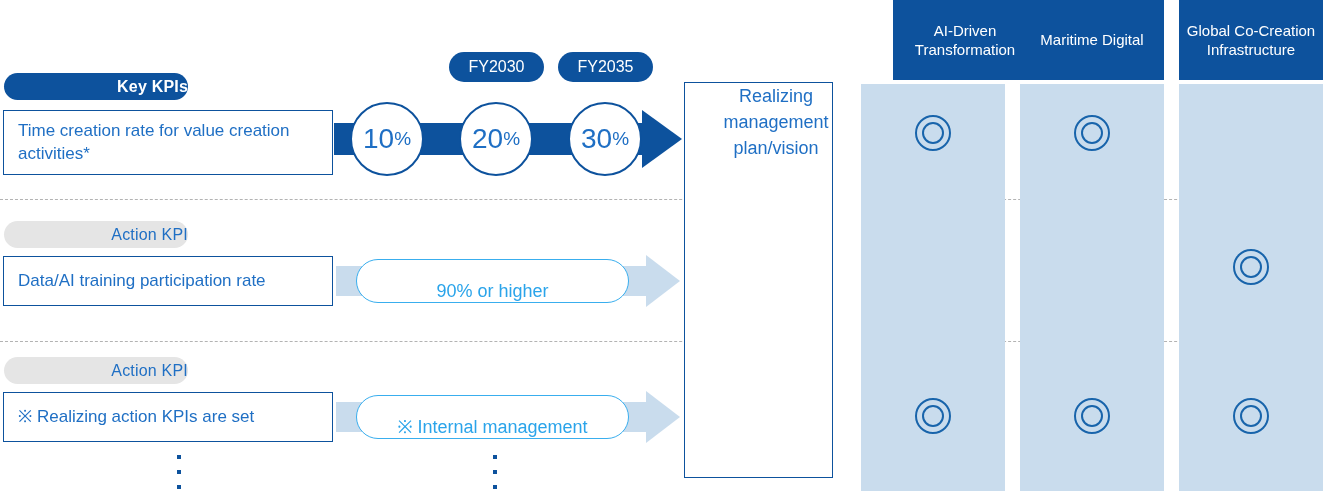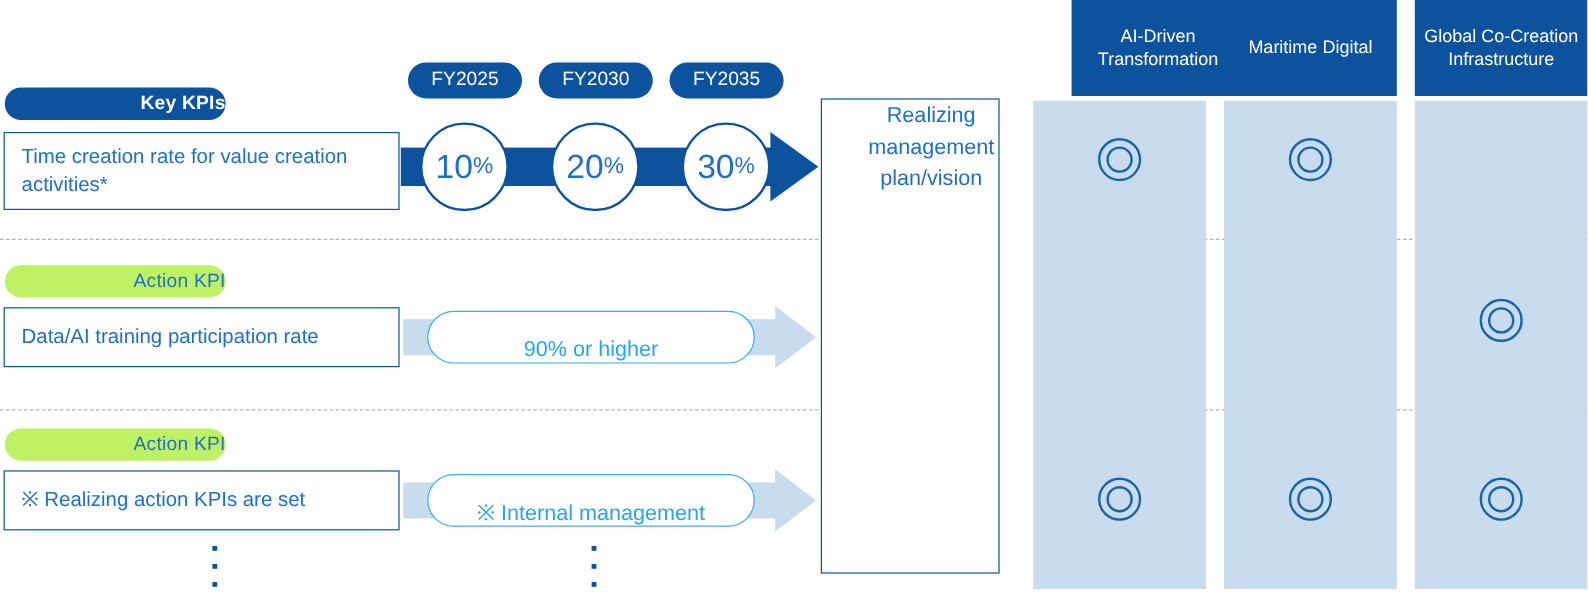--- a/index.html
+++ b/index.html
@@ -40,21 +40,21 @@
     font-size: 16px;
     letter-spacing: .2px;
     box-sizing: border-box;
   }
   .kpi-pill.primary {
     background: #0d529d;
     color: #ffffff;
     font-weight: bold;
   }
   .kpi-pill.secondary {
-    background: #bef264;
+    background: #e5e5e5;
     color: #1f6fc4;
   }
 
   
   .kpi-box {
     position: absolute;
     left: 3px;
     width: 330px;
     border: 1px solid #0d529d;
     background: #ffffff;
@@ -229,23 +229,20 @@
   <div class="kpi-pill primary" style="top:73px;">
     <span>Key KPIs</span>
   </div>
   <div class="kpi-box" style="top:110px; height:65px;">
     <span>Time creation rate for value creation activities*</span>
   </div>
 
   <div class="tl-bar" style="left:334px; top:123px; width:310px; height:32px;"></div>
   <div class="tl-head" style="left:642px; top:110px;"></div>
 
-  <div class="fy-chip" style="left:340px; top:52px; width:95px;">
-    <span>FY2025</span>
-  </div>
   <div class="fy-chip" style="left:449px; top:52px; width:95px;">
     <span>FY2030</span>
   </div>
   <div class="fy-chip" style="left:558px; top:52px; width:95px;">
     <span>FY2035</span>
   </div>
 
   <div class="pct-circle" style="left:350px; top:102px;">
     <span class="num">10</span>
     <span class="sym">%</span>

